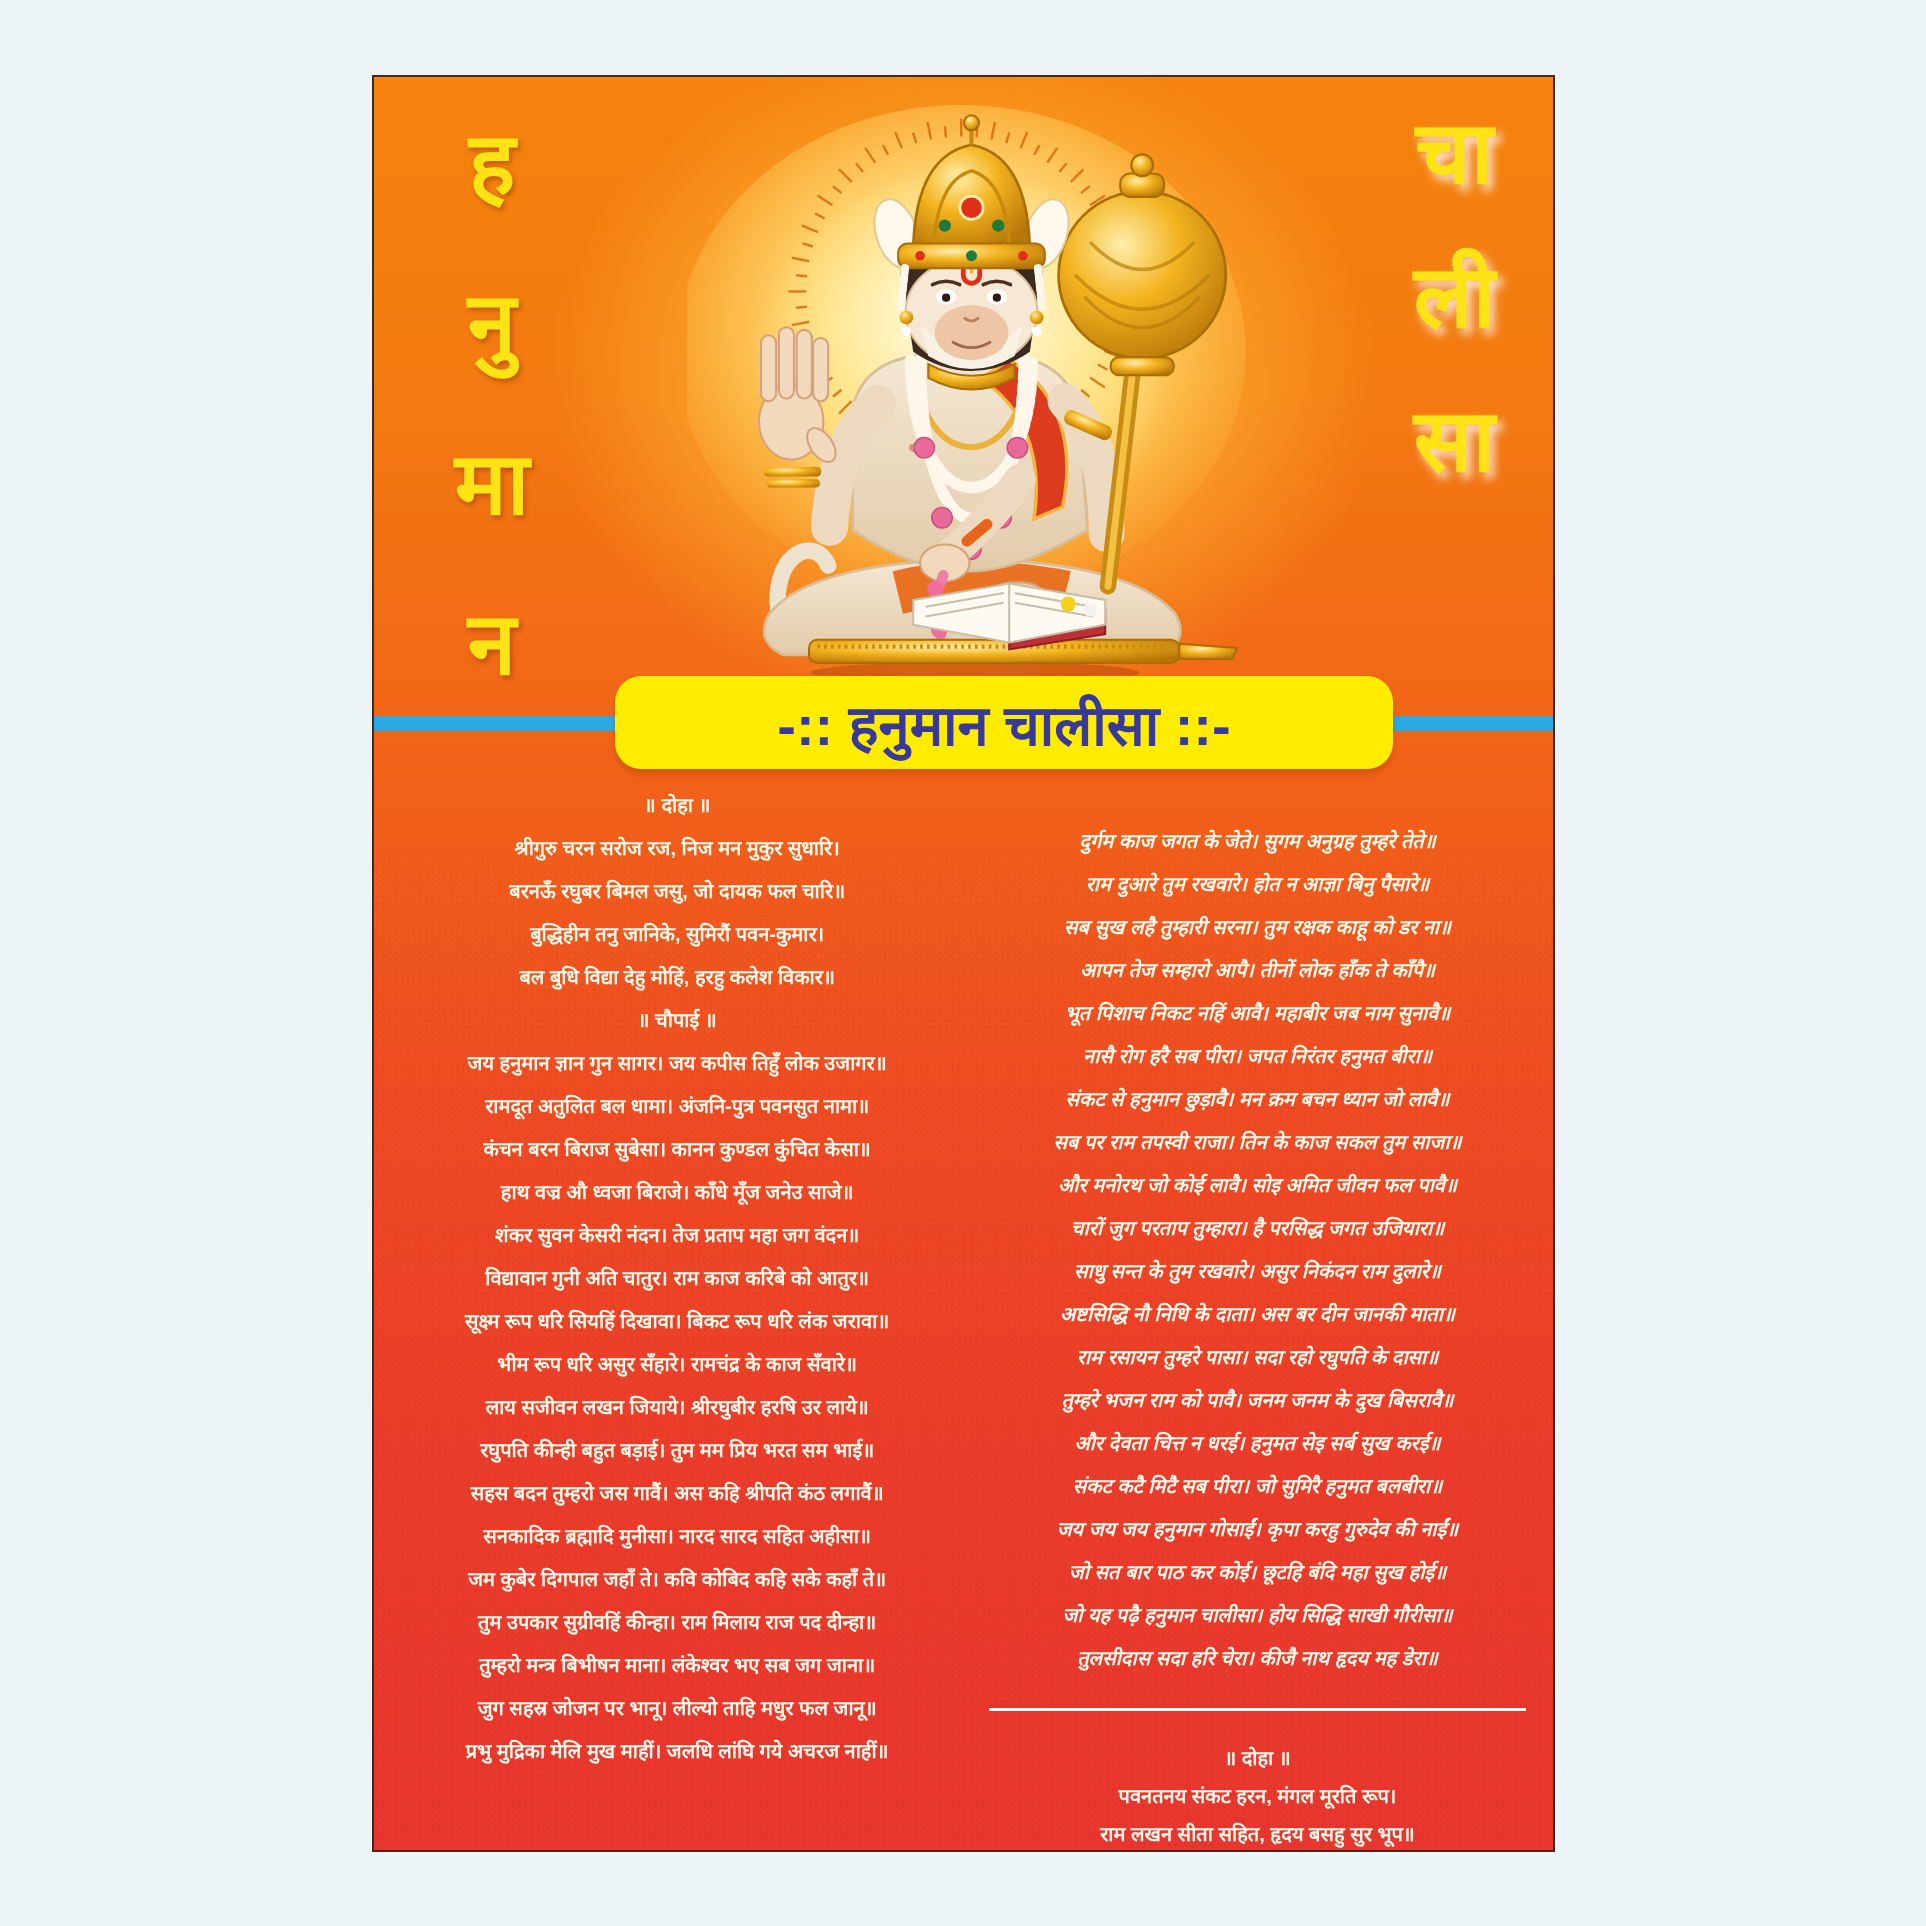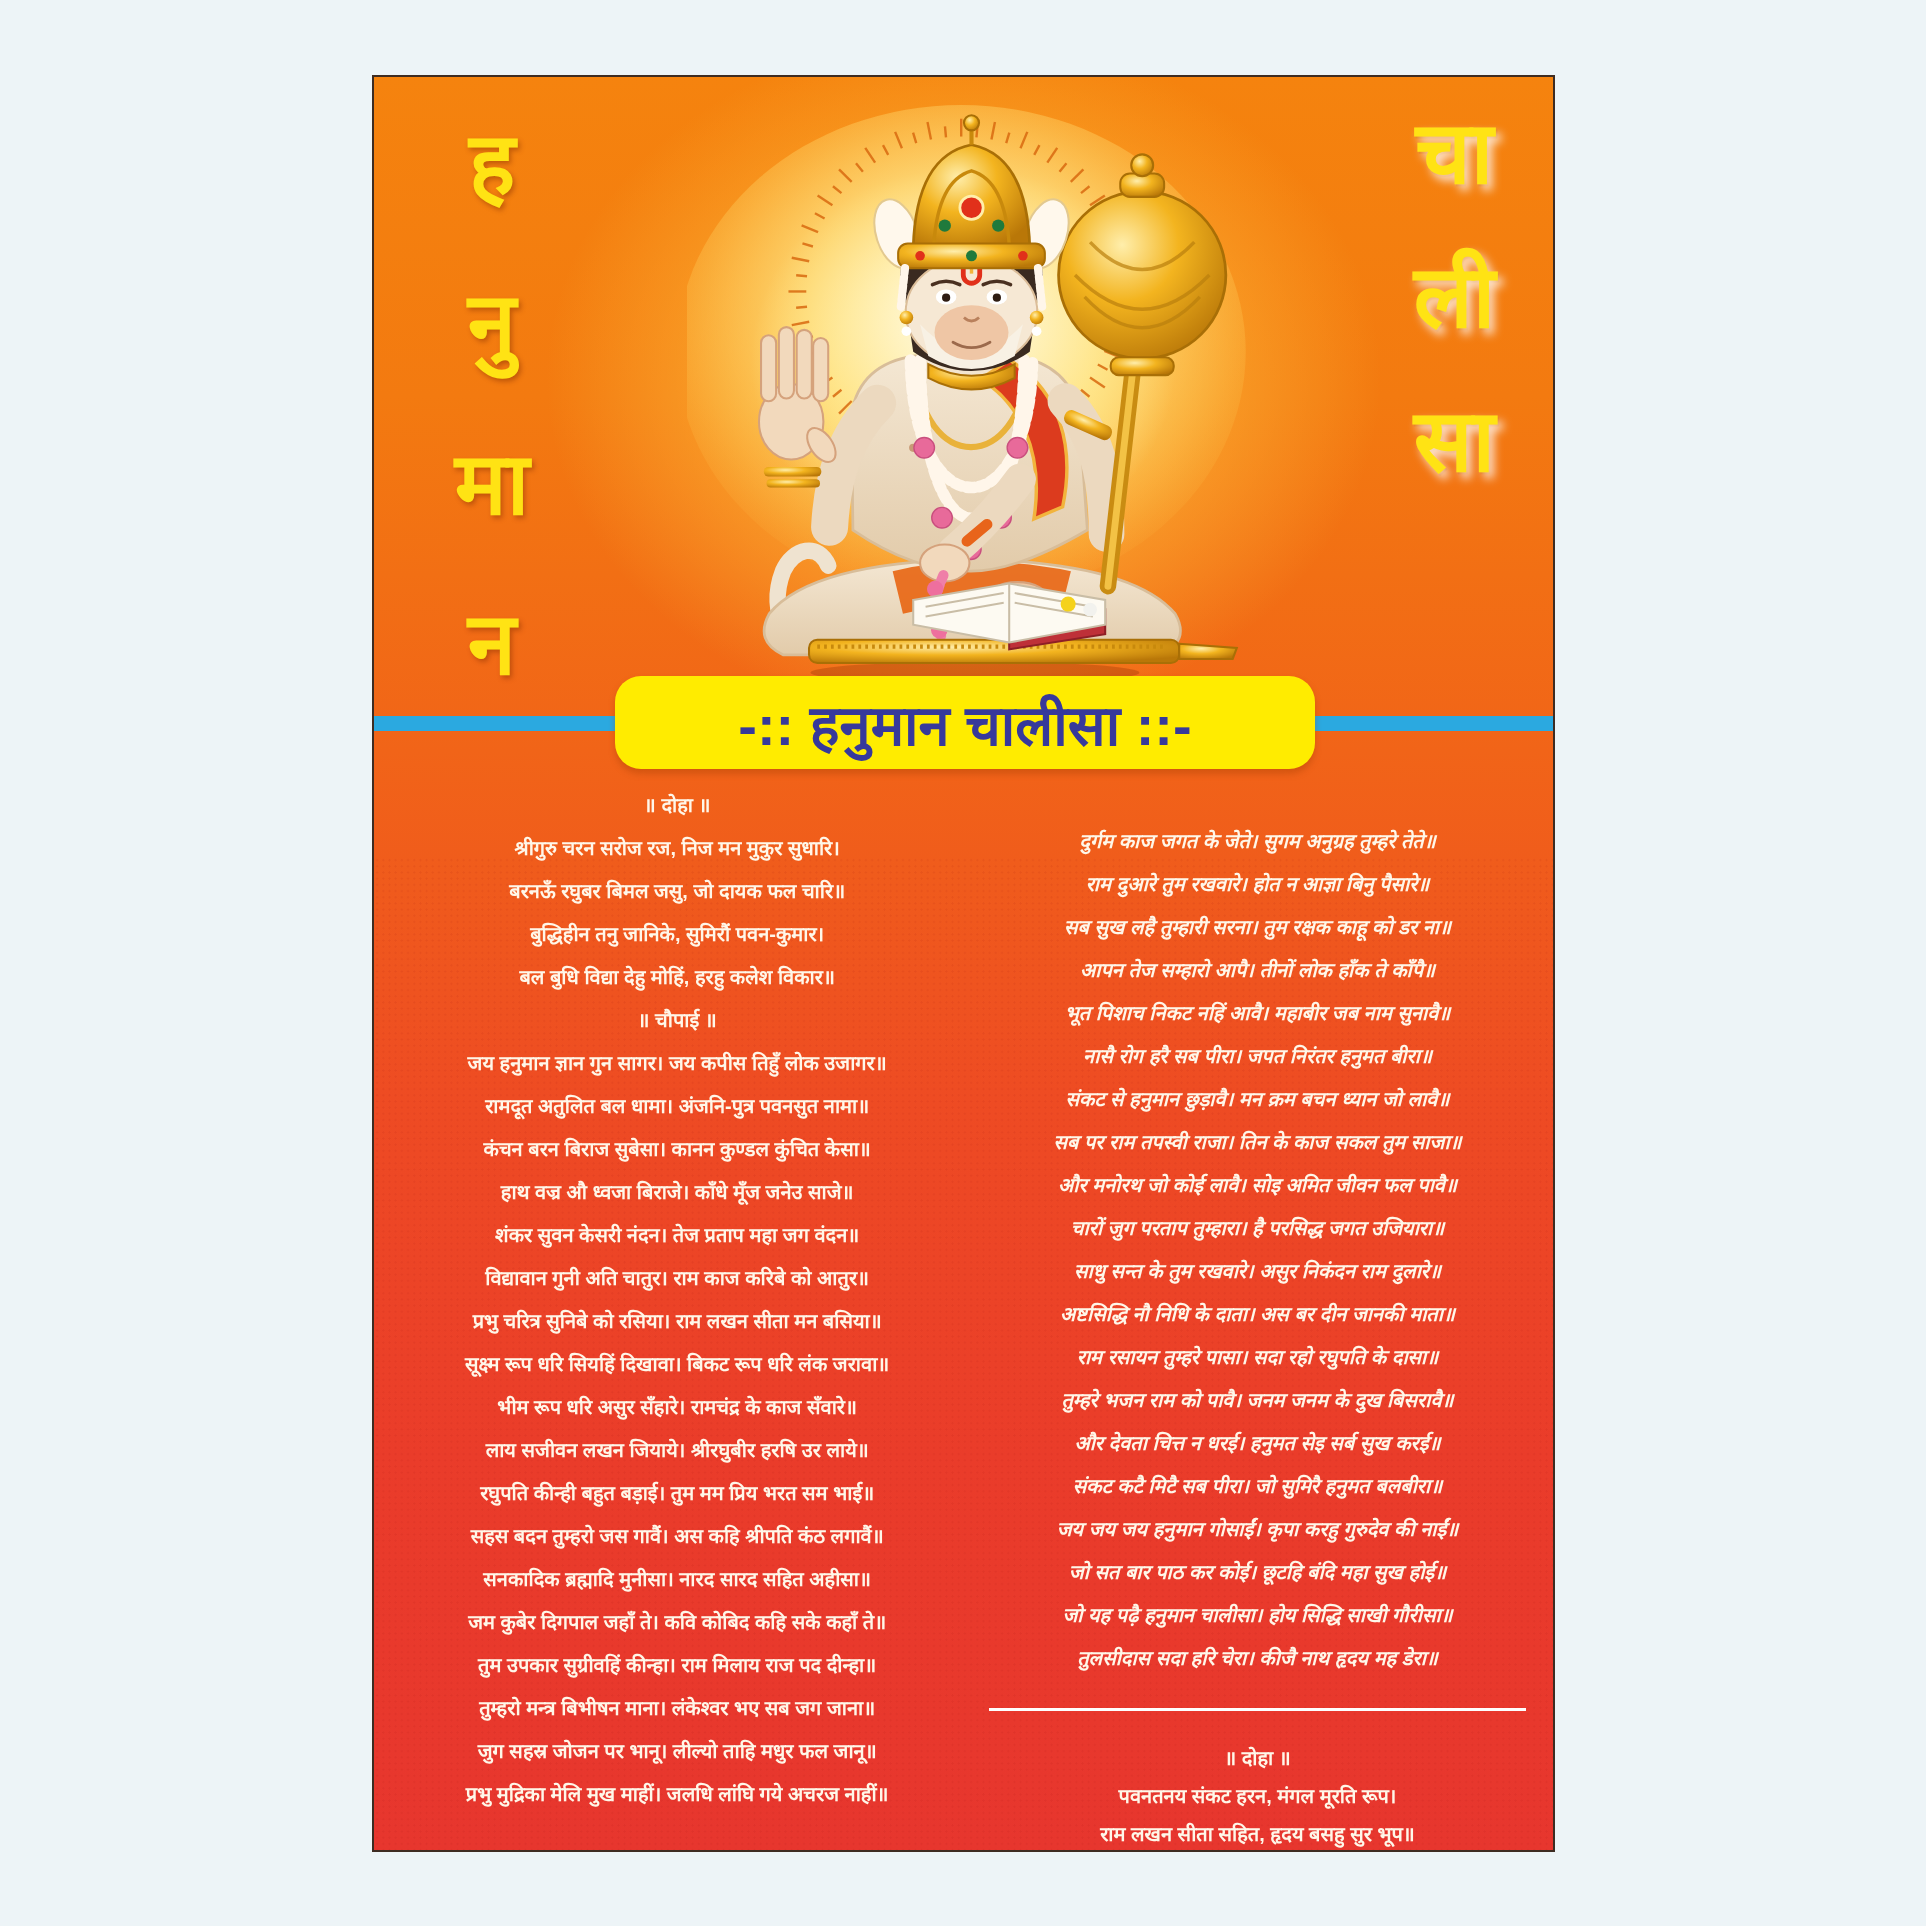--- a/index.html
+++ b/index.html
@@ -17,21 +17,21 @@
   .vtitle{position:absolute;display:flex;flex-direction:column;align-items:center;
     font-weight:bold;color:#ffe314;z-index:4;}
   .vtitle.left{left:58px;top:6.9px;width:120px;}
   .vtitle.left .lt{font-size:87px;line-height:160px;
     text-shadow:2.1px 2.7px 4.8px rgba(130,45,0,.45);}
   .vtitle.right{left:1019px;top:4.1px;width:123px;}
   .vtitle.right .lt{font-size:87px;line-height:144px;
     text-shadow:4.8px 6.2px 9.6px rgba(255,255,255,.8),1.4px 2.1px 0 rgba(195,95,0,.30);}
   .deity{position:absolute;left:313px;top:14.4px;width:569px;height:597px;z-index:3;}
   .stripe{position:absolute;left:0;top:639px;width:100%;height:15px;background:#2ba9e0;z-index:4;}
-  .banner{position:absolute;left:241px;top:599px;width:700px;height:93px;background:#ffec00;
+  .banner{position:absolute;left:241px;top:599px;width:778px;height:93px;background:#ffec00;
     border-radius:26px;display:flex;align-items:center;justify-content:center;z-index:5;
     box-shadow:0 4.1px 6.9px rgba(160,60,0,.35);}
   .banner .btxt{font-size:56px;font-weight:bold;color:#37399b;white-space:nowrap;}
   .col{position:absolute;text-align:center;color:#fff7e9;font-weight:bold;z-index:4;}
   .col .vline{font-size:20px;white-space:nowrap;}
   .col-left{left:8.2px;top:707px;width:590px;}
   .col-left .vline{height:43px;line-height:43px;}
   .col-right{left:615px;top:743px;width:537px;}
   .col-right .vline{height:43px;line-height:43px;font-style:italic;}
   .divider{position:absolute;left:615px;top:1631px;width:537px;height:2.7px;background:#fff;z-index:4;}
@@ -256,21 +256,20 @@
     <div class="vline">बरनऊँ रघुबर बिमल जसु, जो दायक फल चारि॥</div>
     <div class="vline">बुद्धिहीन तनु जानिके, सुमिरौं पवन-कुमार।</div>
     <div class="vline">बल बुधि विद्या देहु मोहिं, हरहु कलेश विकार॥</div>
     <div class="vline">॥ चौपाई ॥</div>
     <div class="vline">जय हनुमान ज्ञान गुन सागर। जय कपीस तिहुँ लोक उजागर॥</div>
     <div class="vline">रामदूत अतुलित बल धामा। अंजनि-पुत्र पवनसुत नामा॥</div>
     <div class="vline">कंचन बरन बिराज सुबेसा। कानन कुण्डल कुंचित केसा॥</div>
     <div class="vline">हाथ वज्र औ ध्वजा बिराजे। काँधे मूँज जनेउ साजे॥</div>
     <div class="vline">शंकर सुवन केसरी नंदन। तेज प्रताप महा जग वंदन॥</div>
     <div class="vline">विद्यावान गुनी अति चातुर। राम काज करिबे को आतुर॥</div>
-    <div class="vline">प्रभु चरित्र सुनिबे को रसिया। राम लखन सीता मन बसिया॥</div>
     <div class="vline">सूक्ष्म रूप धरि सियहिं दिखावा। बिकट रूप धरि लंक जरावा॥</div>
     <div class="vline">भीम रूप धरि असुर सँहारे। रामचंद्र के काज सँवारे॥</div>
     <div class="vline">लाय सजीवन लखन जियाये। श्रीरघुबीर हरषि उर लाये॥</div>
     <div class="vline">रघुपति कीन्ही बहुत बड़ाई। तुम मम प्रिय भरत सम भाई॥</div>
     <div class="vline">सहस बदन तुम्हरो जस गावैं। अस कहि श्रीपति कंठ लगावैं॥</div>
     <div class="vline">सनकादिक ब्रह्मादि मुनीसा। नारद सारद सहित अहीसा॥</div>
     <div class="vline">जम कुबेर दिगपाल जहाँ ते। कवि कोबिद कहि सके कहाँ ते॥</div>
     <div class="vline">तुम उपकार सुग्रीवहिं कीन्हा। राम मिलाय राज पद दीन्हा॥</div>
     <div class="vline">तुम्हरो मन्त्र बिभीषन माना। लंकेश्वर भए सब जग जाना॥</div>
     <div class="vline">जुग सहस्र जोजन पर भानू। लील्यो ताहि मधुर फल जानू॥</div>

